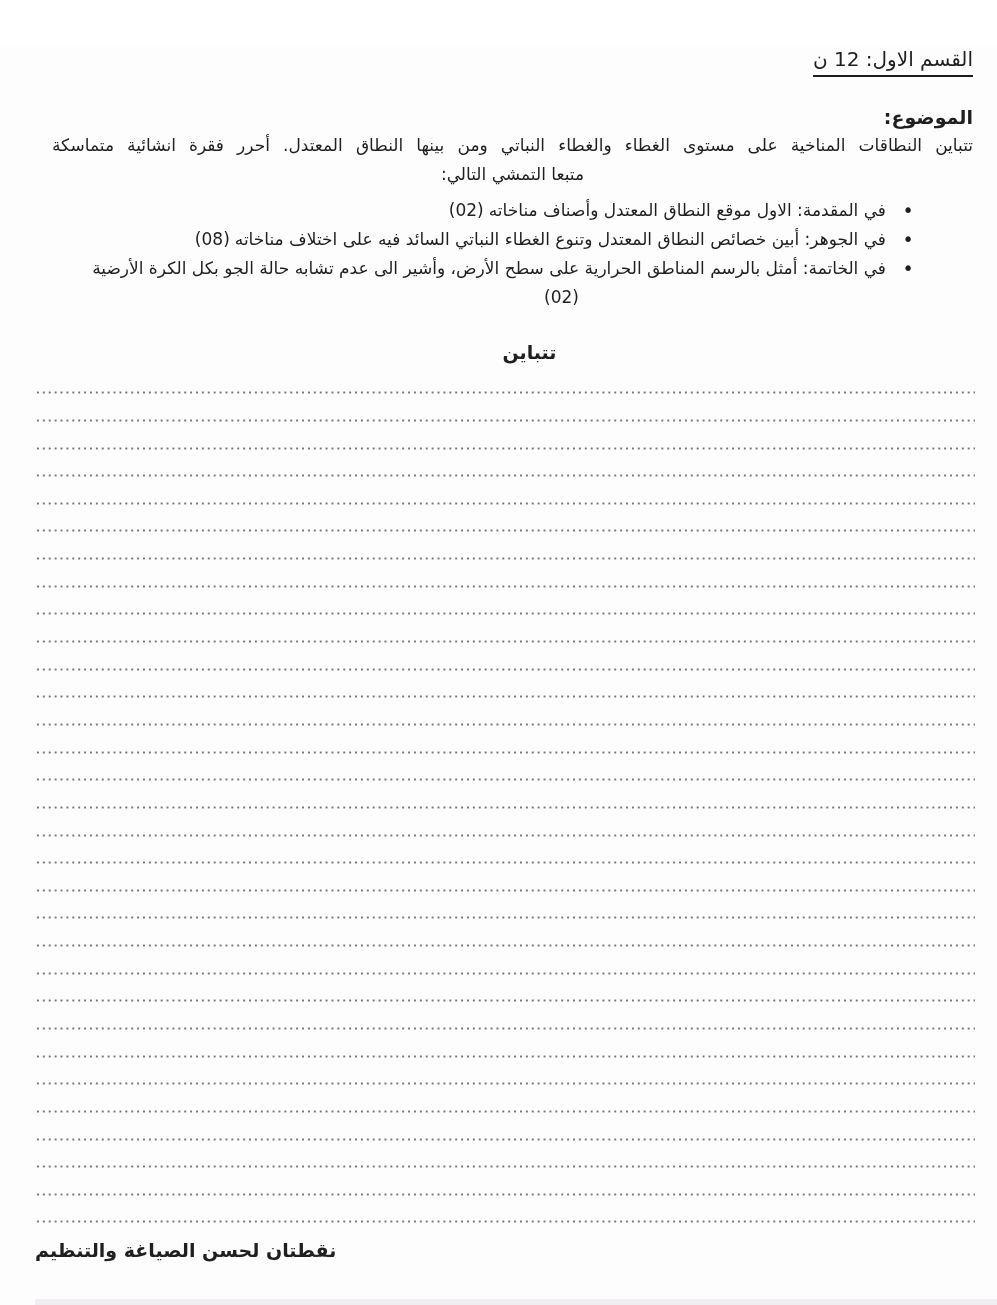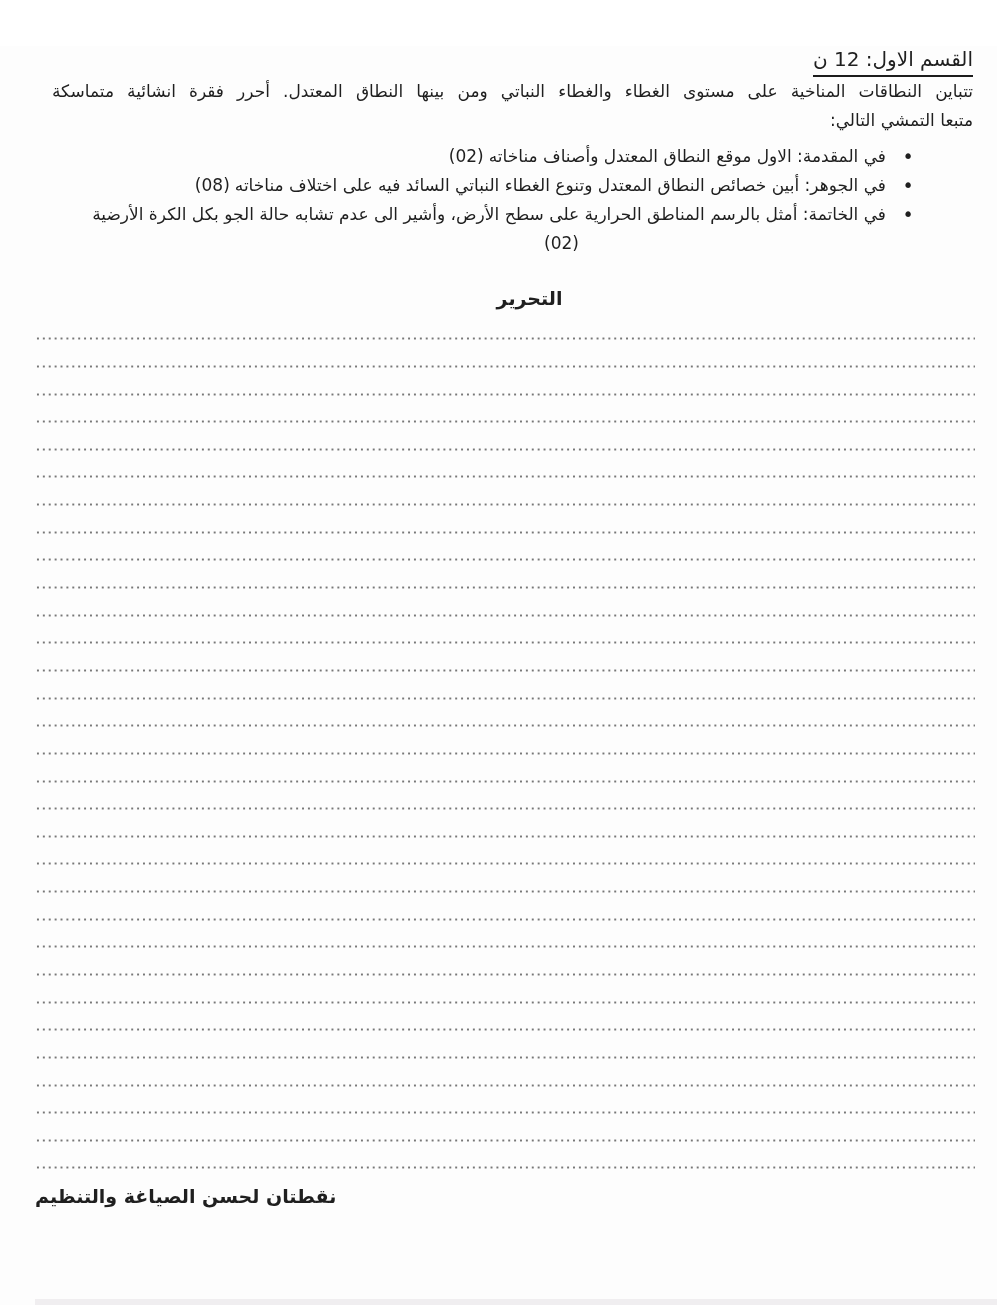--- a/index.html
+++ b/index.html
@@ -26,21 +26,21 @@
     line-height: 26px;
   }
   
   .topic-label {
     margin-top: 26px;
     direction: rtl; text-align: right;
     font-size: 19px; font-weight: bold;
     line-height: 28px;
   }
   .topic-text { direction: rtl; margin-left: 14px; }
-  .topic-line { font-size: 17px; line-height: 29px; text-align: right; }
+  .topic-line { font-size: 17px; line-height: 29px; text-align: center; }
   .topic-line.justified { text-align: justify; text-align-last: justify; }
   
   .steps { margin-top: 7px; direction: rtl; }
   .step {
     display: flex; direction: rtl;
     padding-right: 58px;
     font-size: 17px; line-height: 29px;
   }
   .bullet {
     flex: 0 0 auto;
@@ -90,20 +90,21 @@
 </style>
 </head>
 <body>
 
 <div class="page">
 
   <div class="header-row">
     <span class="section-title">القسم الاول: 12 ن</span>
   </div>
 
+  <div class="topic-label">الموضوع:</div>
 
   <div class="topic-text">
     <div class="topic-line justified">تتباين النطاقات المناخية على مستوى الغطاء والغطاء النباتي ومن بينها النطاق المعتدل. أحرر فقرة انشائية متماسكة</div>
     <div class="topic-line">متبعا التمشي التالي:</div>
   </div>
 
   <div class="steps">
     <div class="step">
       <span class="bullet">•</span>
       <span class="step-text"><span>في المقدمة: الاول موقع النطاق المعتدل وأصناف مناخاته</span><span class="step-score">(02)</span></span>
@@ -112,21 +113,21 @@
       <span class="bullet">•</span>
       <span class="step-text"><span>في الجوهر: أبين خصائص النطاق المعتدل وتنوع الغطاء النباتي السائد فيه على اختلاف مناخاته</span><span class="step-score">(08)</span></span>
     </div>
     <div class="step">
       <span class="bullet">•</span>
       <span class="step-text">في الخاتمة: أمثل بالرسم المناطق الحرارية على سطح الأرض، وأشير الى عدم تشابه حالة الجو بكل الكرة الأرضية</span>
     </div>
     <div class="score-line">(02)</div>
   </div>
 
-  <div class="editor-title">التحرير</div>
+  <div class="editor-title">تتباين</div>
 
   <div class="writing-lines">
       <div class="dotted-line"></div>
       <div class="dotted-line"></div>
       <div class="dotted-line"></div>
       <div class="dotted-line"></div>
       <div class="dotted-line"></div>
       <div class="dotted-line"></div>
       <div class="dotted-line"></div>
       <div class="dotted-line"></div>

